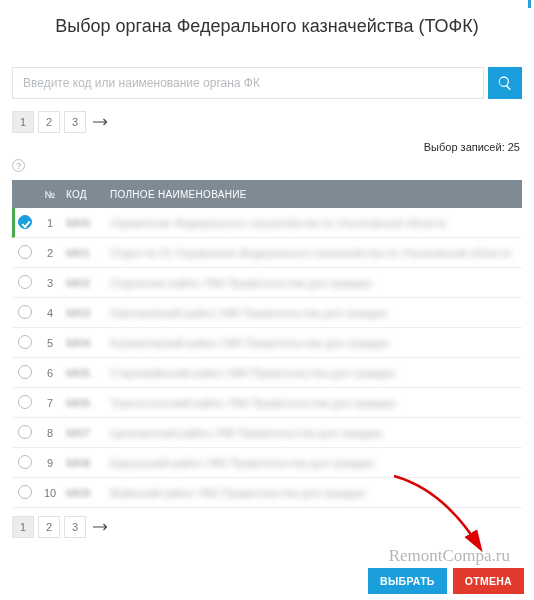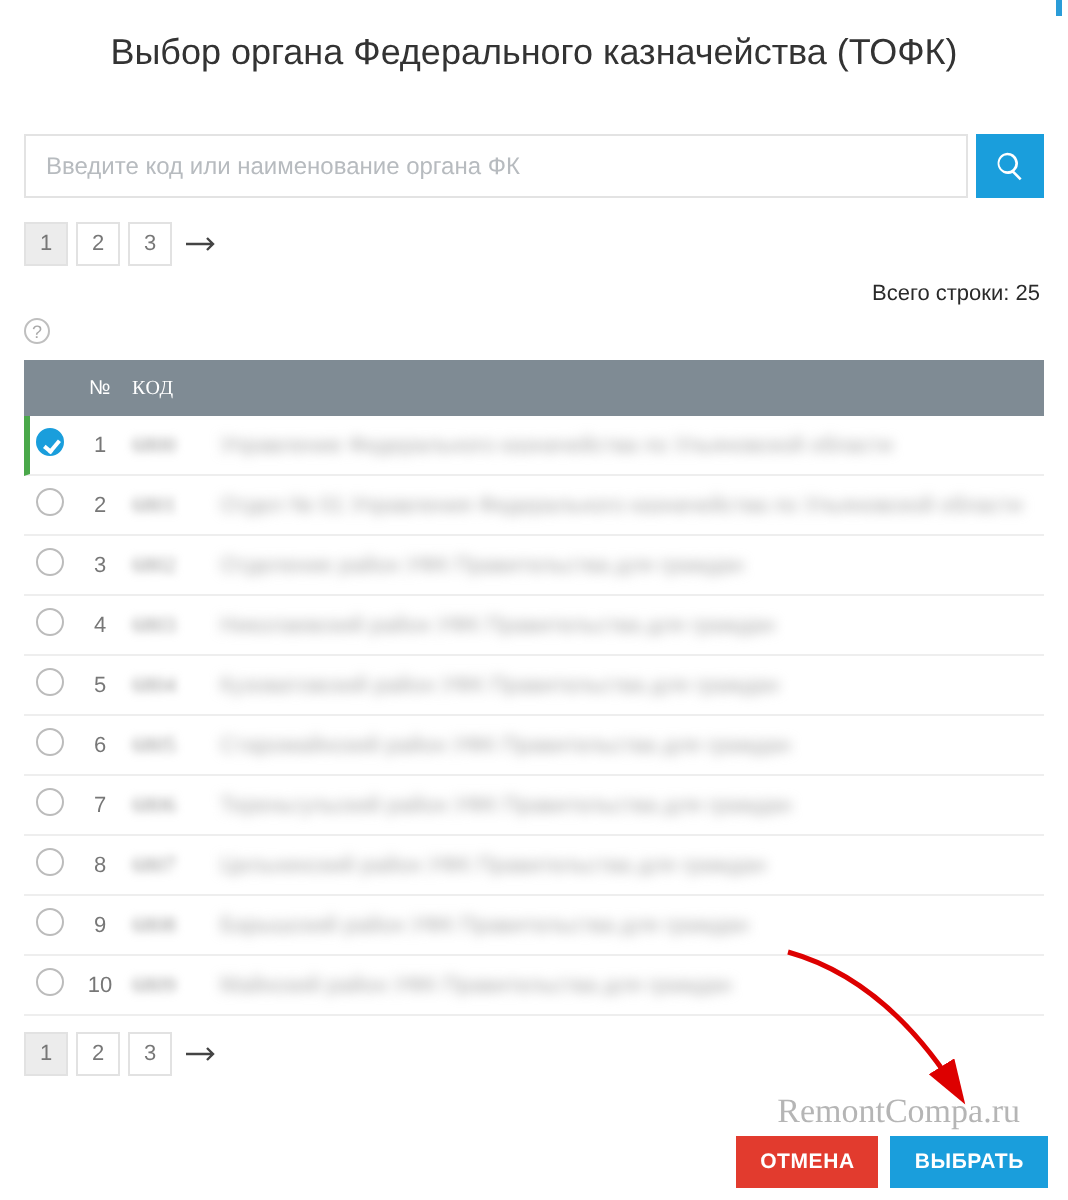--- a/index.html
+++ b/index.html
@@ -15,21 +15,21 @@
   .pager .pg { min-width: 22px; height: 22px; border: 1px solid #e2e2e2; background: #fff; font-size: 11px; color: #777; display: flex; align-items: center; justify-content: center; cursor: pointer; }
   .pager .pg.active { background: #ececec; }
   .pager .arrow { width: 24px; height: 22px; display: flex; align-items: center; justify-content: center; font-size: 14px; color: #555; cursor: pointer; }
   .total { text-align: right; font-size: 11px; color: #2a2a2a; margin: 6px 2px 6px 0; }
   .total b { font-weight: 400; }
   .hint { display: flex; align-items: center; gap: 6px; font-size: 11px; color: #a8a8a8; margin: 4px 0 8px; }
   .hint .qmark { width: 13px; height: 13px; border: 1px solid #bfbfbf; border-radius: 50%; display: inline-flex; align-items: center; justify-content: center; font-size: 9px; color: #a8a8a8; }
   .thead { display: flex; align-items: center; background: #7f8b94; color: #fff; font-size: 10px; letter-spacing: .3px; height: 28px; padding: 0 6px; }
   .col-sel { width: 20px; }
   .col-n { width: 24px; text-align: center; }
-  .col-code { width: 42px; padding-left: 4px; font-family: Liberation Serif, serif; }
+  .col-code { width: 42px; padding-left: 4px; }
   .col-name { flex: 1; padding-left: 6px; }
   .rows { }
   .row { display: flex; align-items: center; height: 30px; border-bottom: 1px solid #eee; padding: 0 6px; font-size: 11px; color: #777; }
   .row.selected { border-left: 3px solid #4aa84a; padding-left: 3px; }
   .radio { width: 14px; height: 14px; border: 1px solid #bcbcbc; border-radius: 50%; display: inline-block; }
   .radio.checked { background: #1a9edc; border-color: #1a9edc; position: relative; }
   .radio.checked::after { content: ""; position: absolute; left: 3px; top: 5px; width: 6px; height: 3px; border-left: 2px solid #fff; border-bottom: 2px solid #fff; transform: rotate(-50deg); }
   .blurred { filter: blur(3px); color: #aaa; white-space: nowrap; overflow: hidden; text-overflow: clip; }
   .code-cell { filter: blur(2px); color: #999; }
   .footer { position: absolute; bottom: 6px; right: 10px; display: flex; gap: 6px; }
@@ -63,32 +63,33 @@
     <div class="pg">2</div>
     <div class="pg">3</div>
     <div class="arrow">
       <svg width="18" height="10" viewBox="0 0 24 10">
           <path d="M0 5h18M14 1l4 4-4 4" stroke="#444" stroke-width="1.6" fill="none"></path>
         </svg>
     </div>
   </div>
 
   <div class="total">
-    <span>Всего строки:</span>
+    <span>Выбор записей:</span>
     <b>25</b>
   </div>
 
   <div class="hint">
     <span class="qmark">?</span>
   </div>
 
   <div class="thead">
     <div class="col-sel"></div>
     <div class="col-n">№</div>
     <div class="col-code">КОД</div>
+    <div class="col-name">ПОЛНОЕ НАИМЕНОВАНИЕ</div>
   </div>
 
   <div class="rows" id="rows">
       <div class="row selected">
         <div class="col-sel"><span class="radio checked"></span></div>
         <div class="col-n">1</div>
         <div class="col-code code-cell">6800</div>
         <div class="col-name blurred">Управление Федерального казначейства по Ульяновской области</div>
       </div>
       <div class="row">
@@ -165,15 +166,15 @@
       <marker id="ah" markerWidth="10" markerHeight="10" refX="7" refY="3" orient="auto">
         <path d="M0,0 L0,6 L9,3 z" fill="#d00"></path>
       </marker>
     </defs>
   <path d="M10,6 Q60,20 96,78" stroke="#d00" stroke-width="2.5" fill="none" marker-end="url(#ah)"></path>
 </svg>
 
 <div class="watermark">RemontCompa.ru</div>
 
 <div class="footer">
+  <button class="btn btn-select">ВЫБРАТЬ</button>
   <button class="btn btn-cancel">ОТМЕНА</button>
-  <button class="btn btn-select">ВЫБРАТЬ</button>
 </div>
 
 </body></html>

